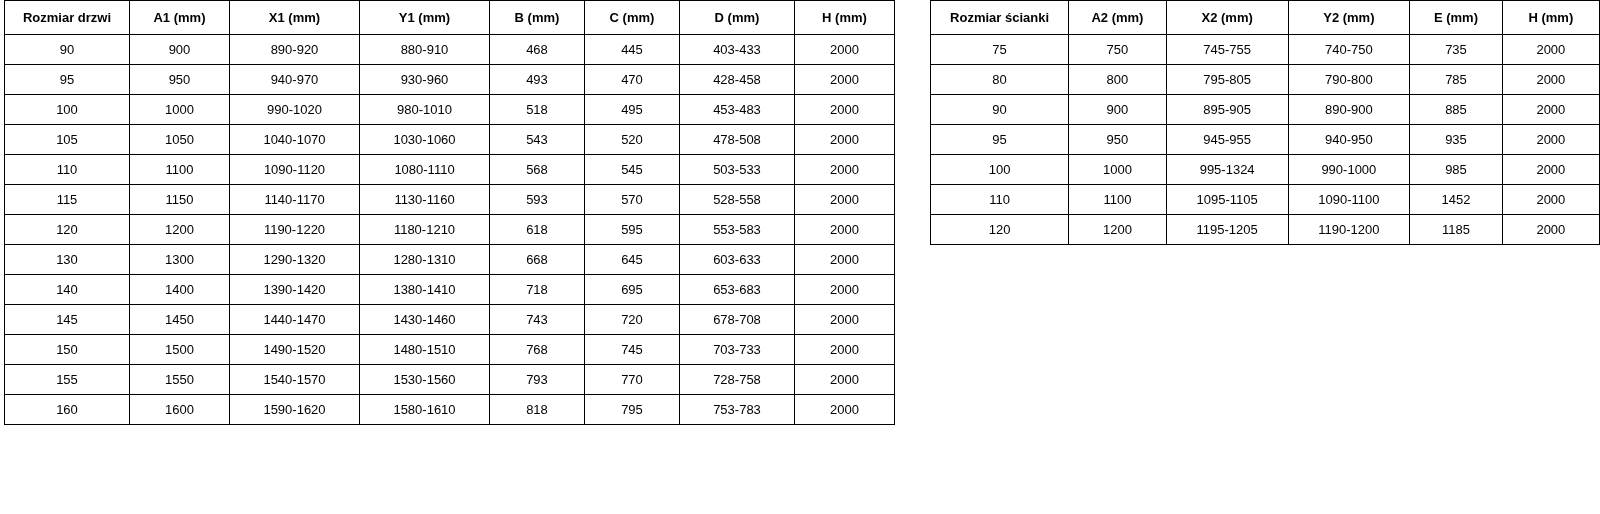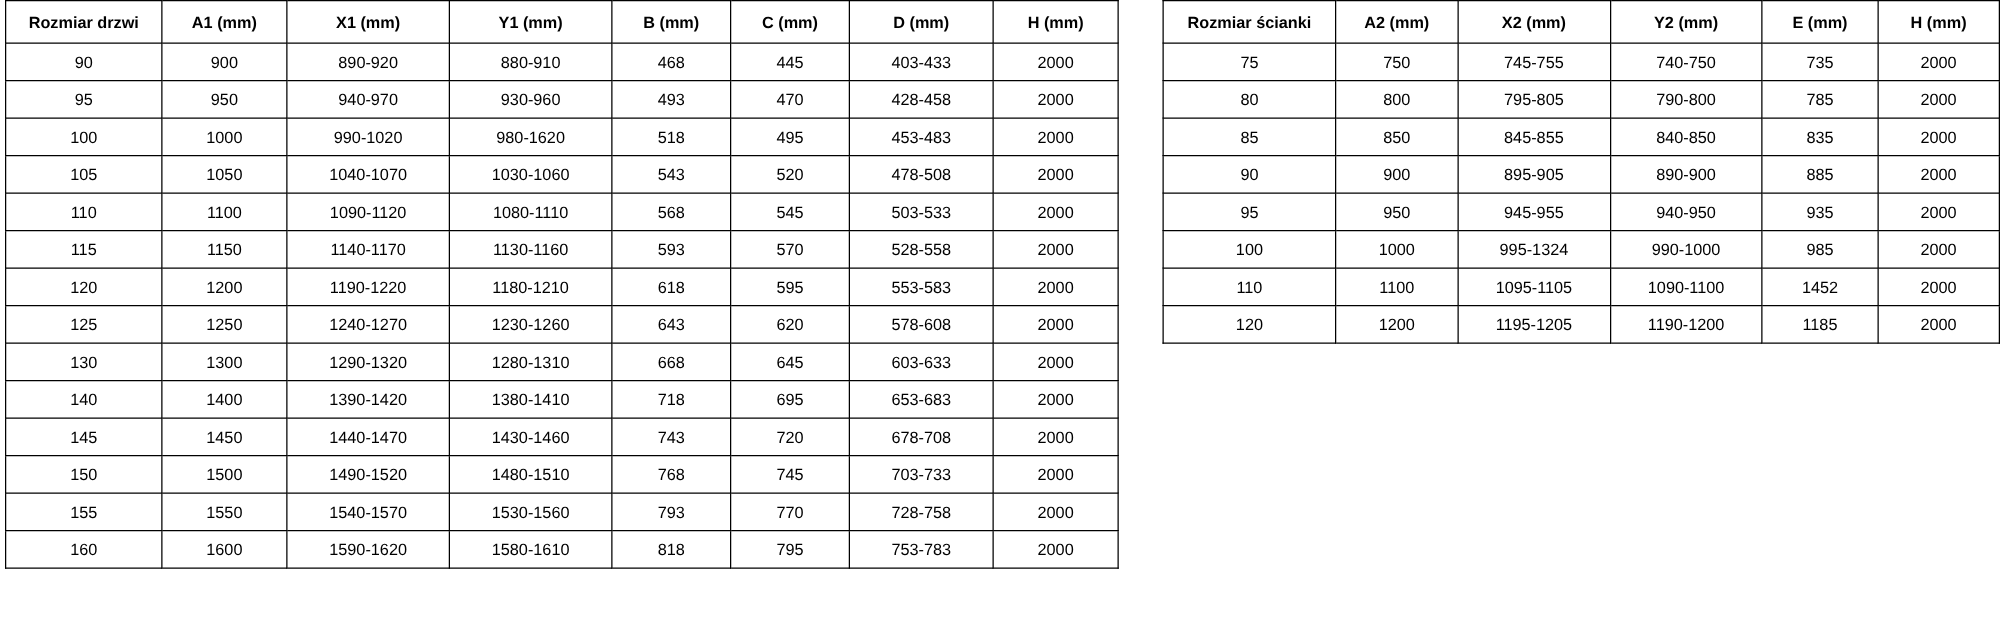--- a/index.html
+++ b/index.html
@@ -112,21 +112,21 @@
             <td>930-960</td>
             <td>493</td>
             <td>470</td>
             <td>428-458</td>
             <td>2000</td>
           </tr>
           <tr>
             <td>100</td>
             <td>1000</td>
             <td>990-1020</td>
-            <td>980-1620</td>
+            <td>980-1010</td>
             <td>518</td>
             <td>495</td>
             <td>453-483</td>
             <td>2000</td>
           </tr>
           <tr>
             <td>105</td>
             <td>1050</td>
             <td>1040-1070</td>
             <td>1030-1060</td>
@@ -156,30 +156,20 @@
             <td>2000</td>
           </tr>
           <tr>
             <td>120</td>
             <td>1200</td>
             <td>1190-1220</td>
             <td>1180-1210</td>
             <td>618</td>
             <td>595</td>
             <td>553-583</td>
-            <td>2000</td>
-          </tr>
-          <tr>
-            <td>125</td>
-            <td>1250</td>
-            <td>1240-1270</td>
-            <td>1230-1260</td>
-            <td>643</td>
-            <td>620</td>
-            <td>578-608</td>
             <td>2000</td>
           </tr>
           <tr>
             <td>130</td>
             <td>1300</td>
             <td>1290-1320</td>
             <td>1280-1310</td>
             <td>668</td>
             <td>645</td>
             <td>603-633</td>
@@ -270,28 +260,20 @@
           </tr>
           <tr>
             <td>80</td>
             <td>800</td>
             <td>795-805</td>
             <td>790-800</td>
             <td>785</td>
             <td>2000</td>
           </tr>
           <tr>
-            <td>85</td>
-            <td>850</td>
-            <td>845-855</td>
-            <td>840-850</td>
-            <td>835</td>
-            <td>2000</td>
-          </tr>
-          <tr>
             <td>90</td>
             <td>900</td>
             <td>895-905</td>
             <td>890-900</td>
             <td>885</td>
             <td>2000</td>
           </tr>
           <tr>
             <td>95</td>
             <td>950</td>

